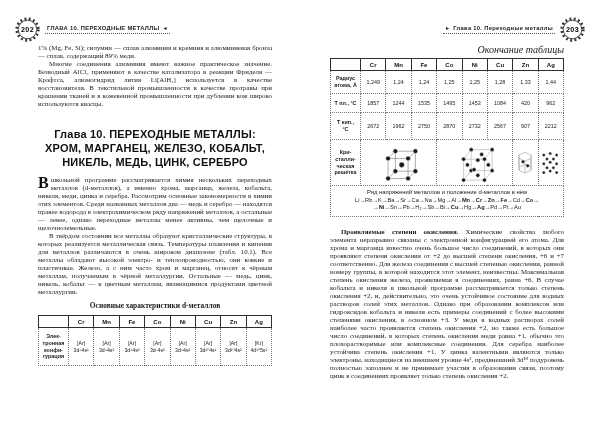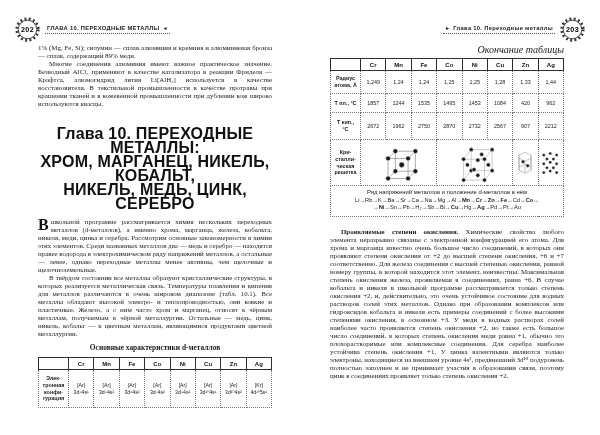--- a/index.html
+++ b/index.html
@@ -32,21 +32,21 @@
   .content { position:absolute; top:44px; width:234px; }
   .content-l { left:38px; }
   .content-r { left:30px; }
 
   p.body { font-size:6.9px; line-height:8px; text-align:justify; color:#1d1d1d; }
   .indent { text-indent:11px; }
 
   .chapter-title {
     margin-top:19px; text-align:center;
     font-family:"Liberation Sans","DejaVu Sans",sans-serif;
-    font-weight:bold; font-size:16px; line-height:14px; color:#111; letter-spacing:.2px;
+    font-weight:bold; font-size:11px; line-height:14px; color:#111; letter-spacing:.2px;
   }
   .p-drop { margin-top:7px; }
   .dropcap { float:left; font-weight:bold; font-size:16px; line-height:14.5px; padding-right:2px; color:#111; }
 
   .tbl-caption { margin-top:11px; text-align:right; font-style:italic; font-weight:600; font-size:7px; }
   .tbl-title { margin-top:5px; text-align:center; font-weight:bold; font-size:7.4px; }
 
   table.dtable {
     margin-top:5px; width:100%; border-collapse:collapse; table-layout:fixed;
     font-family:"Liberation Sans","DejaVu Sans",sans-serif;
@@ -93,21 +93,21 @@
         <span class="run-arrow">◄</span>
       </span>
     </div>
 
     <div class="content content-l">
       <p class="body">1% (Mg, Fe, Si); силумин — сплав алюминия и кремния и алюминиевая бронза — сплав, содержащий 89% меди.</p>
       <p class="body indent">Многие соединения алюминия имеют важное практическое значение. Безводный AlCl₃ применяют в качестве катализатора в реакции Фриделя — Крафтса, алюмогидрид лития Li[AlH₄] используется в качестве восстановителя. В текстильной промышленности в качестве протравы при крашении тканей и в кожевенной промышленности при дублении кож широко используются квасцы.</p>
 
       <div class="chapter-title">
         <div>Глава 10. ПЕРЕХОДНЫЕ МЕТАЛЛЫ:</div>
-        <div>ХРОМ, МАРГАНЕЦ, НИКЕЛЬ, КОБАЛЬТ,</div>
+        <div>ХРОМ, МАРГАНЕЦ, ЖЕЛЕЗО, КОБАЛЬТ,</div>
         <div>НИКЕЛЬ, МЕДЬ, ЦИНК, СЕРЕБРО</div>
       </div>
 
       <p class="body p-drop">
         <span class="dropcap">В</span><span>школьной программе рассматривается химия нескольких переходных металлов (d-металлов), а именно хрома, марганца, железа, кобальта, никеля, меди, цинка и серебра. Рассмотрим основные закономерности в химии этих элементов. Среди названных металлов два — медь и серебро — находятся правее водорода в электрохимическом ряду напряжений металлов, а остальные — левее, однако переходные металлы менее активны, чем щелочные и щелочноземельные.</span>
       </p>
       <p class="body indent">В твёрдом состоянии все металлы образуют кристаллические структуры, в которых реализуется металлическая связь. Температуры плавления и кипения для металлов различаются в очень широком диапазоне (табл. 10.1). Все металлы обладают высокой электро- и теплопроводностью, они ковкие и пластичные. Железо, а с ним часто хром и марганец, относят к чёрным металлам, получаемым в чёрной металлургии. Остальные — медь, цинк, никель, кобальт — к цветным металлам, являющимися продуктами цветной металлургии.</p>
 
       <div class="tbl-title">Основные характеристики d-металлов</div>
 

